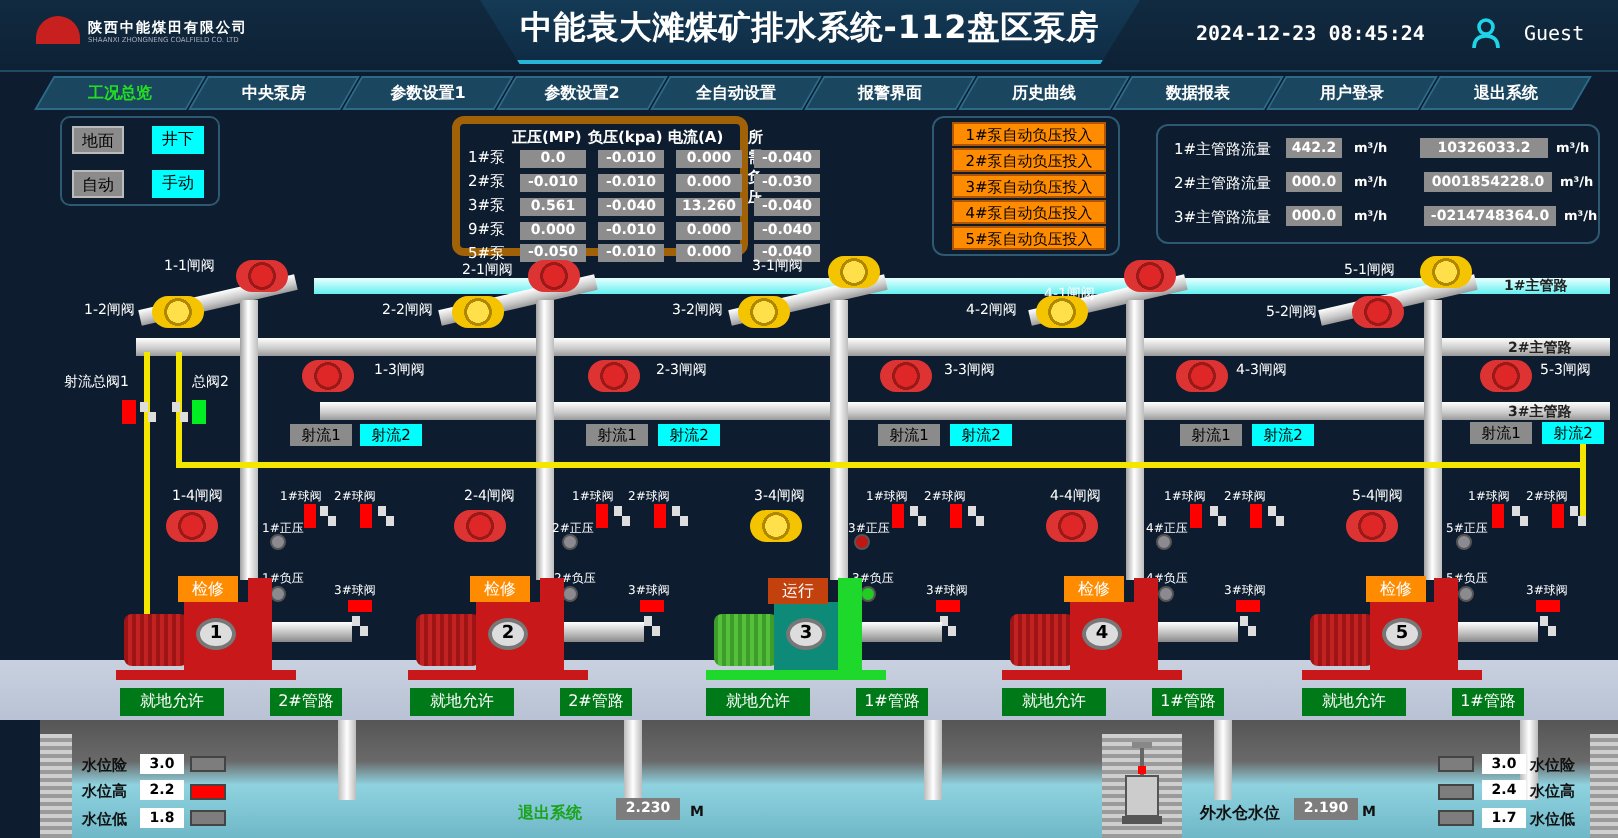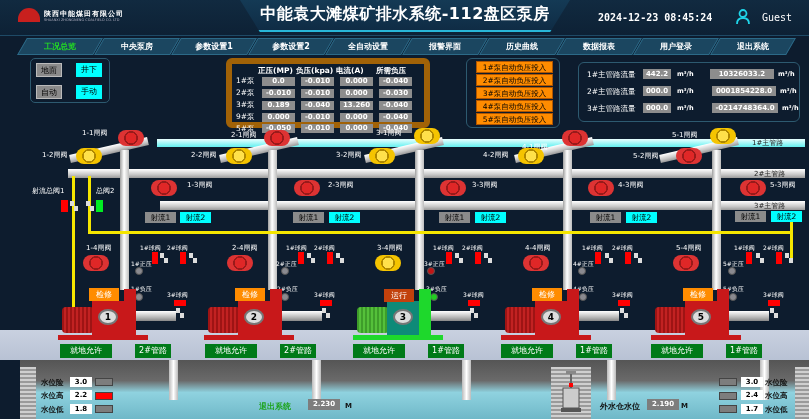--- a/index.html
+++ b/index.html
@@ -18,21 +18,21 @@
 #nav{left:0;top:38px;width:809px;height:20px}
 .nav-tab{position:absolute;top:0;width:76px;height:17px;background:#1b4660;border:1px solid #2c6a88;transform:skewX(-30deg);}
 .nav-tab span{display:block;transform:skewX(30deg);text-align:center;font-size:8px;line-height:15px;color:#fff;font-weight:bold}
 .nav-tab.active span{color:#22dd22}
 
 #mode-panel{left:30px;top:58px;width:80px;height:45px;border:1px solid #2d5a70;border-radius:5px}
 .mbtn{position:absolute;width:26px;height:14px;font-size:8px;text-align:center;line-height:14px;color:#000}
 .mbtn.gray{background:#8b8b8b;border:1px solid #bbb}
 .mbtn.cyan{background:#00ffff}
 
-#ptable{left:226px;top:58px;width:204px;height:70px;border:6px solid #a16207;border-radius:6px}
+#ptable{left:226px;top:58px;width:148px;height:70px;border:4px solid #a16207;border-radius:6px}
 .ph{position:absolute;top:2px;font-size:7.5px;color:#fff;font-weight:bold}
 .prow-label{position:absolute;left:4px;font-size:7.5px;color:#fff}
 .pcell{position:absolute;width:33px;height:9px;background:#8d8d8d;font-size:7px;text-align:center;line-height:9px;color:#fff;font-weight:bold}
 
 #autoneg{left:466px;top:58px;width:94px;height:70px;border:1px solid #2d5a70;border-radius:6px}
 .anbtn{position:absolute;left:9px;width:77px;height:12px;background:#ff8c00;color:#000;font-size:7.5px;text-align:center;line-height:12px;border:1px solid #b05500}
 
 #flow{left:578px;top:62px;width:222px;height:60px;border:1px solid #2d5a70;border-radius:6px}
 .flabel{position:absolute;left:8px;font-size:7.5px;color:#fff}
 .fval{position:absolute;height:10px;background:#8d8d8d;font-size:7px;text-align:center;line-height:10px;color:#fff;font-weight:bold}
@@ -42,21 +42,21 @@
 .pipe-v{position:absolute;background:linear-gradient(90deg,#a0a0a0,#fff 45%,#bdbdbd);}
 .pipe-c{position:absolute;background:linear-gradient(#e9ffff,#63f0f0);}
 .y{position:absolute;background:#f5e600}
 .vlabel{position:absolute;font-size:7px;color:#fff;white-space:nowrap}
 .valve{position:absolute;width:26px;height:16px;border-radius:8px}
 .valve.red{background:radial-gradient(circle at 50% 50%,#e02727 0 35%,#9a1a1a 36% 45%,#d33 46%)}
 .valve.yel{background:radial-gradient(circle at 50% 50%,#ffe04a 0 35%,#b08800 36% 45%,#f5c400 46%)}
 .jet{position:absolute;width:31px;height:11px;font-size:7.5px;text-align:center;line-height:11px;color:#000}
 .jet.gray{background:#8b8b8b}
 .jet.cyan{background:#00ffff}
-.mainlabel{position:absolute;font-size:7px;color:#222;font-weight:normal}
+.mainlabel{position:absolute;font-size:7px;color:#222;font-weight:bold}
 .bv-label{position:absolute;font-size:6px;color:#fff;white-space:nowrap}
 .redbar{position:absolute;background:#ff0000}
 .bowtie{position:absolute;width:8px;height:10px;background:conic-gradient(from 90deg,#ddd 0 25%,transparent 0 50%,#ddd 0 75%,transparent 0)}
 
 .floor{position:absolute;left:0;top:330px;width:809px;height:30px;background:linear-gradient(#c9d1e0,#b8c2d4)}
 .pump{position:absolute;width:95px;height:50px}
 .pump .motor{position:absolute;left:0;top:12px;width:32px;height:26px;border-radius:4px}
 .pump .body{position:absolute;left:30px;top:6px;width:42px;height:34px}
 .pump .stack{position:absolute;left:62px;top:-6px;width:12px;height:46px}
 .pump .base{position:absolute;left:-4px;top:40px;width:90px;height:5px}
@@ -156,21 +156,21 @@
   <div class="pcell" style="left:108px;top:13px">0.000</div>
   <div class="pcell" style="left:147px;top:13px">-0.040</div>
 
   <div class="prow-label" style="top:24px">2#泵</div>
   <div class="pcell" style="left:30px;top:25px">-0.010</div>
   <div class="pcell" style="left:69px;top:25px">-0.010</div>
   <div class="pcell" style="left:108px;top:25px">0.000</div>
   <div class="pcell" style="left:147px;top:25px">-0.030</div>
 
   <div class="prow-label" style="top:36px">3#泵</div>
-  <div class="pcell" style="left:30px;top:37px">0.189</div>
+  <div class="pcell" style="left:30px;top:37px">0.561</div>
   <div class="pcell" style="left:69px;top:37px">-0.040</div>
   <div class="pcell" style="left:108px;top:37px">13.260</div>
   <div class="pcell" style="left:147px;top:37px">-0.040</div>
 
   <div class="prow-label" style="top:48px">9#泵</div>
   <div class="pcell" style="left:30px;top:49px">0.000</div>
   <div class="pcell" style="left:69px;top:49px">-0.010</div>
   <div class="pcell" style="left:108px;top:49px">0.000</div>
   <div class="pcell" style="left:147px;top:49px">-0.040</div>
 

